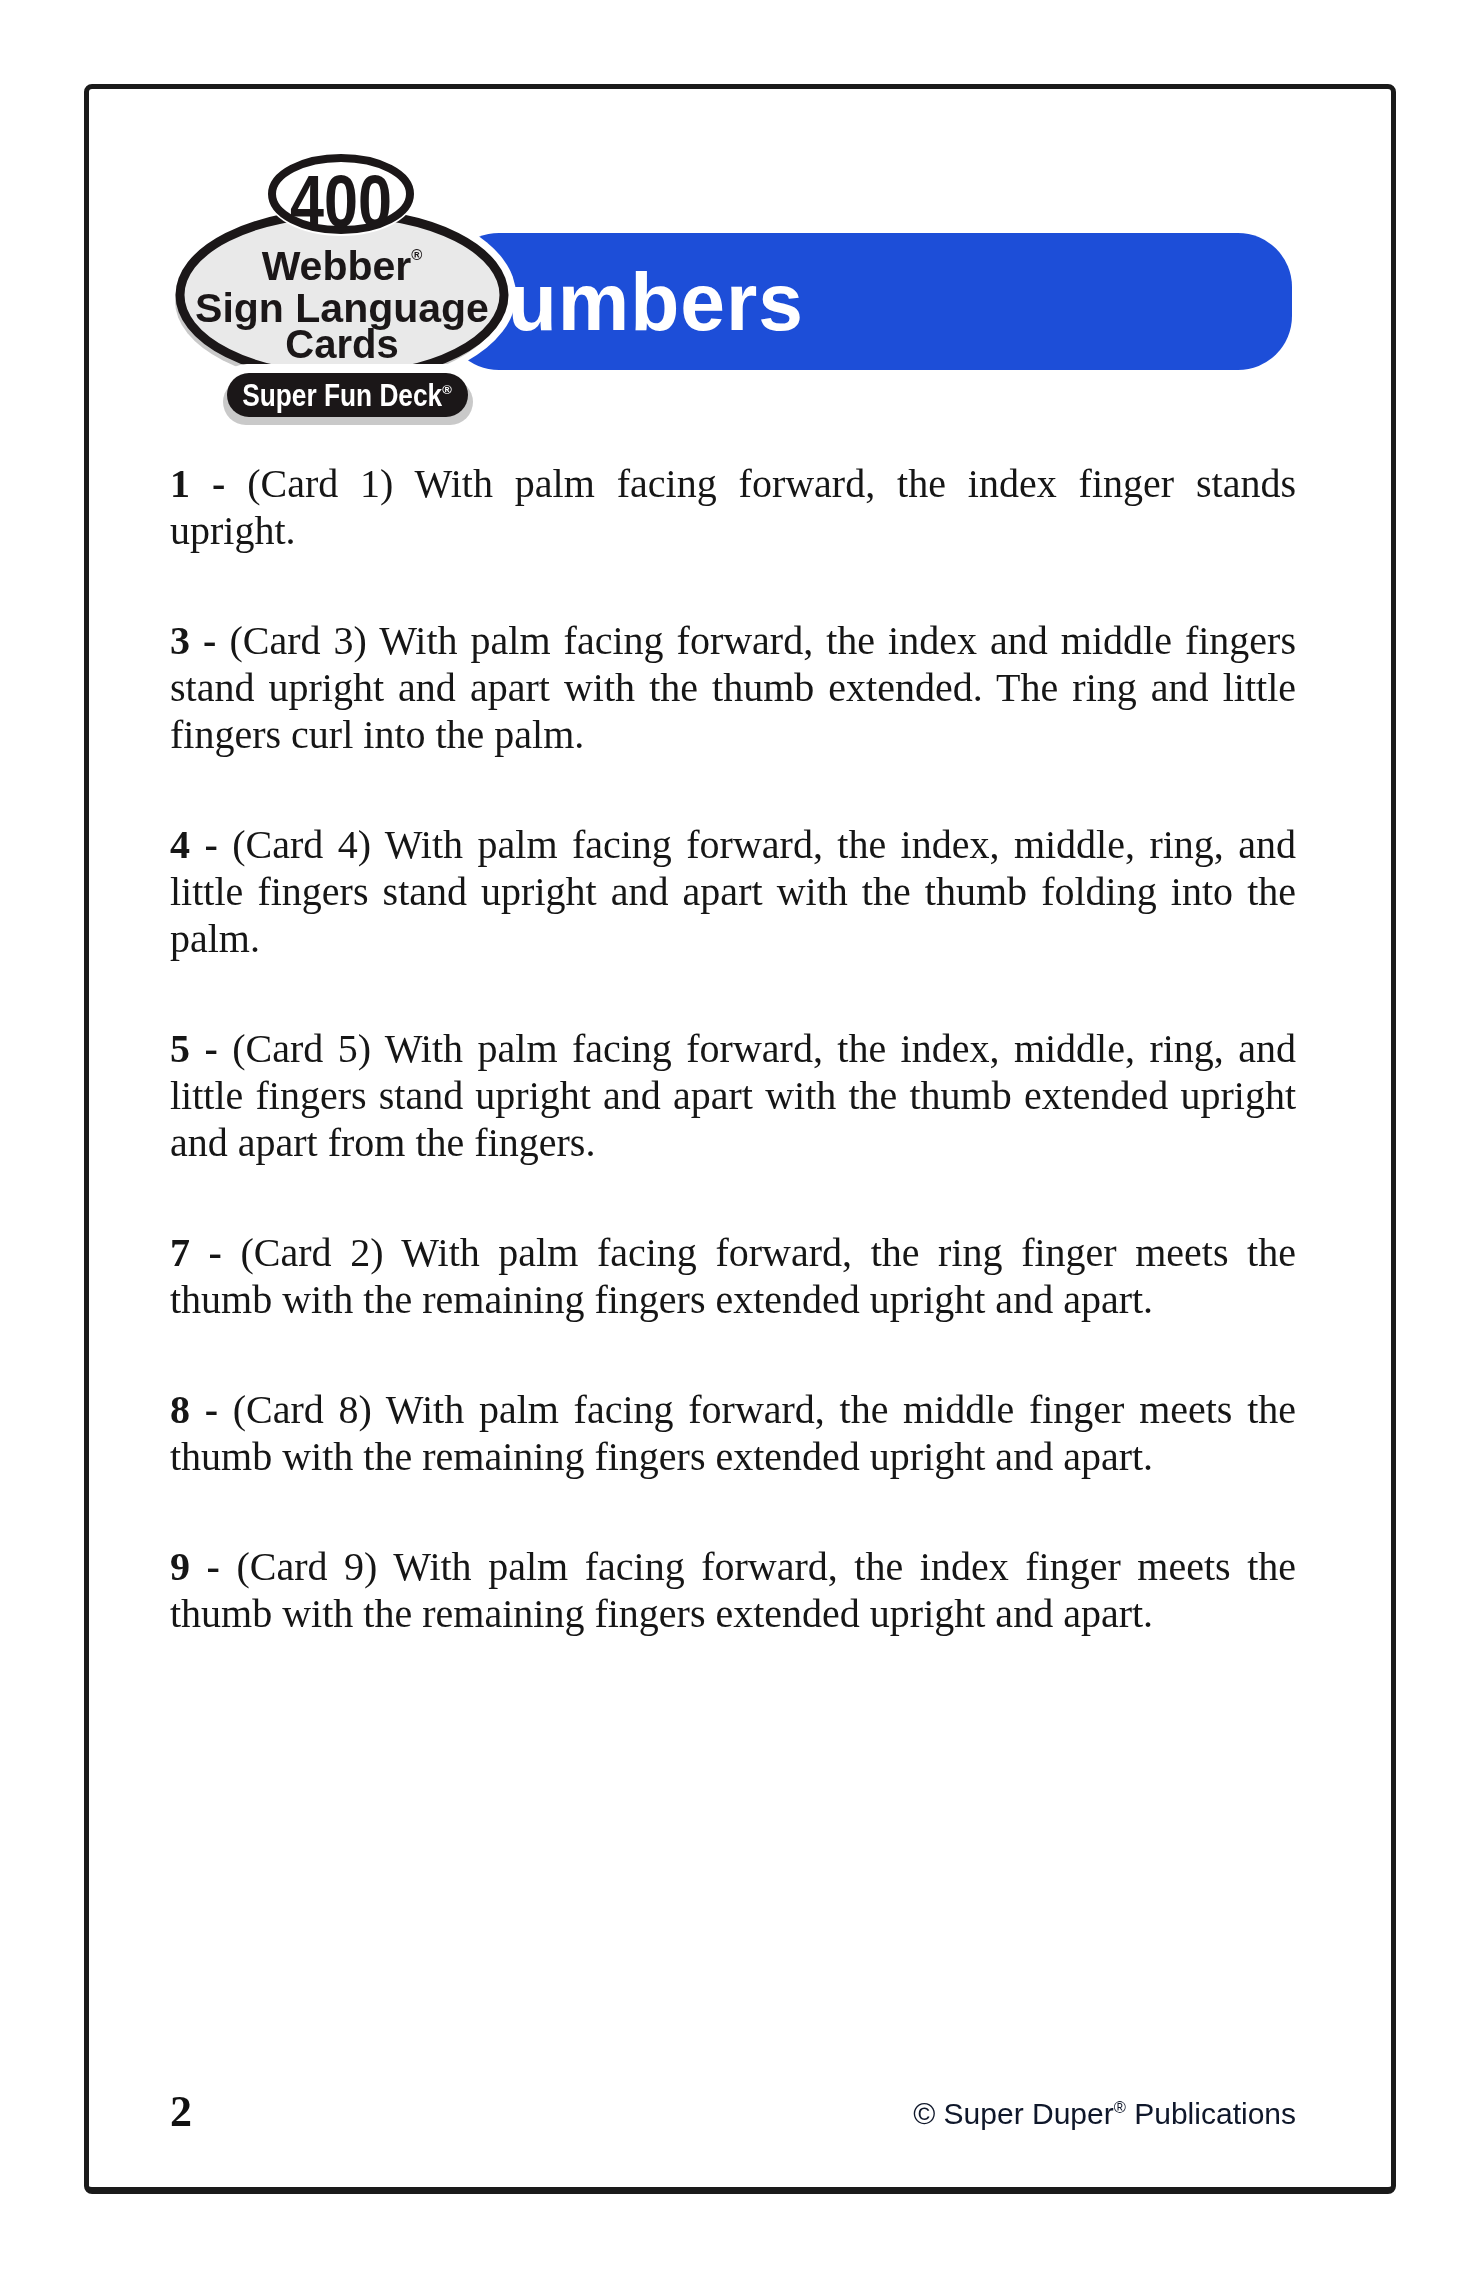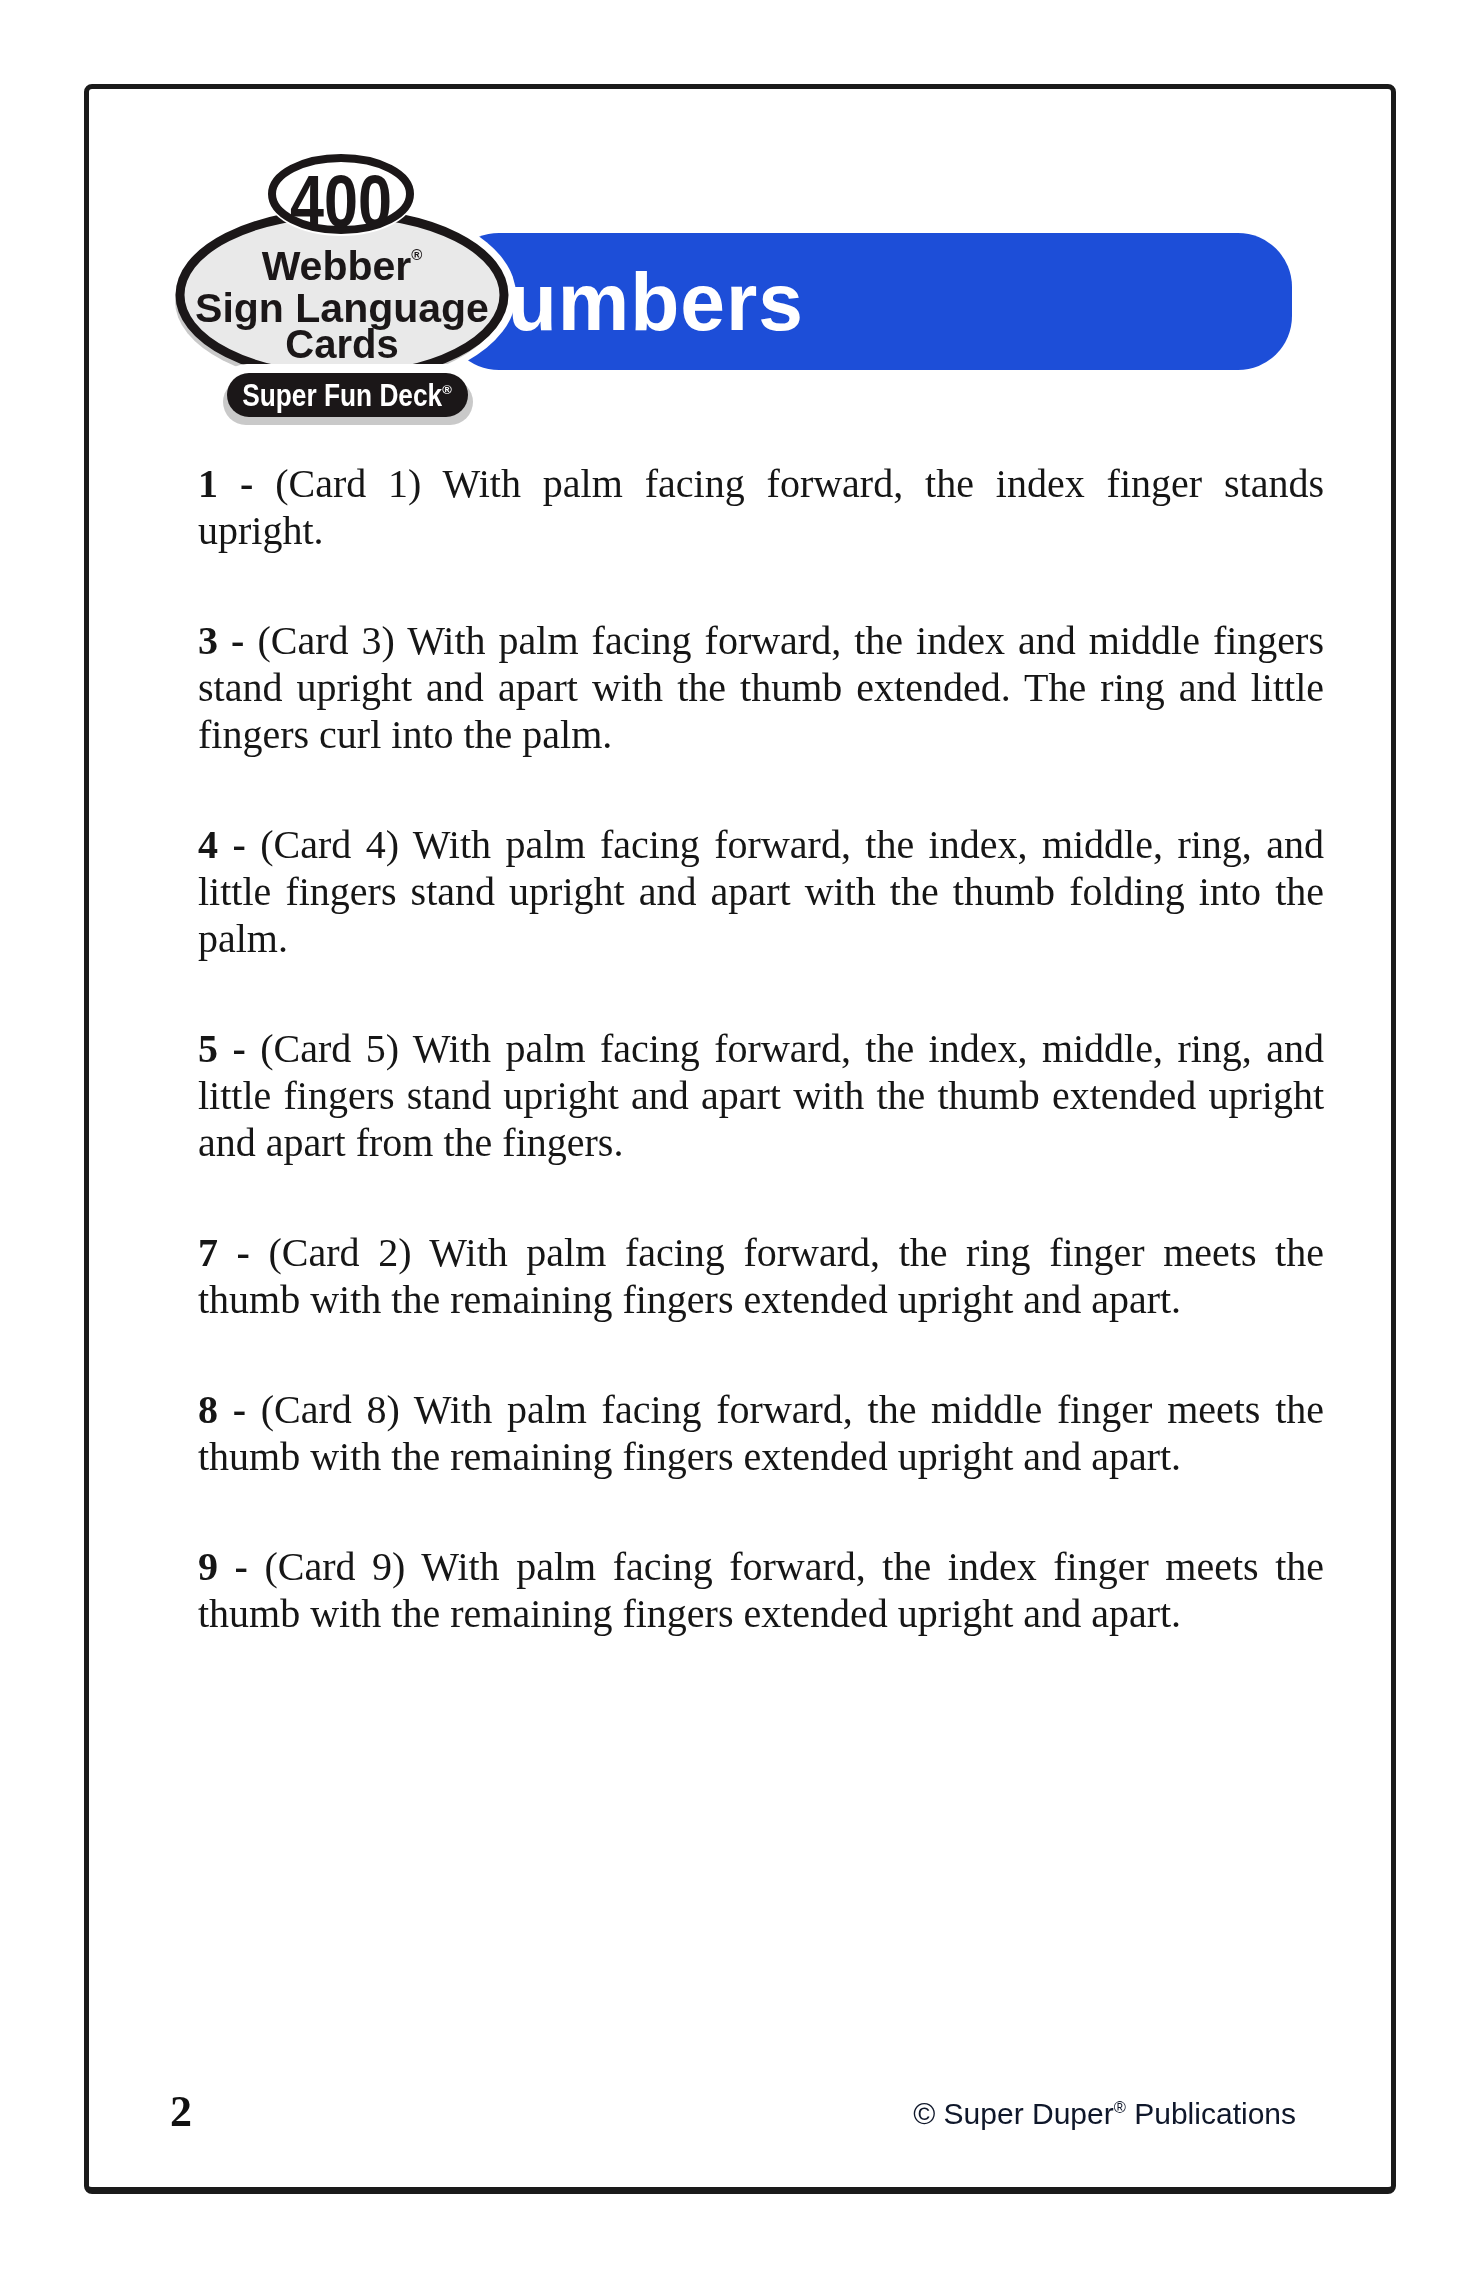--- a/index.html
+++ b/index.html
@@ -18,21 +18,21 @@
     justify-content:flex-start;z-index:1;
   }
   .banner-title{
     color:#ffffff;font-family:"Liberation Sans", sans-serif;font-weight:bold;
     font-size:82px;letter-spacing:1px;transform:scaleX(0.98);white-space:nowrap;
   }
   .logo{position:absolute;left:150px;top:148px;z-index:2;}
   .logo text{font-family:"Liberation Sans", sans-serif;font-weight:bold;}
   .content{
     position:absolute;left:170px;top:460px;width:1126px;z-index:1;
-    font-size:40px;line-height:47px;text-align:justify;margin-left:28px;
+    font-size:40px;line-height:47px;text-align:justify;
   }
   .content p{margin:0 0 63px 0;}
   .content b{font-weight:bold;}
   .page-num{
     position:absolute;left:170px;top:2086px;font-size:44px;font-weight:bold;color:#111111;
   }
   .copyright{
     position:absolute;right:176px;top:2097px;font-family:"Liberation Sans", sans-serif;
     font-size:30px;color:#0f172a;white-space:nowrap;
   }

